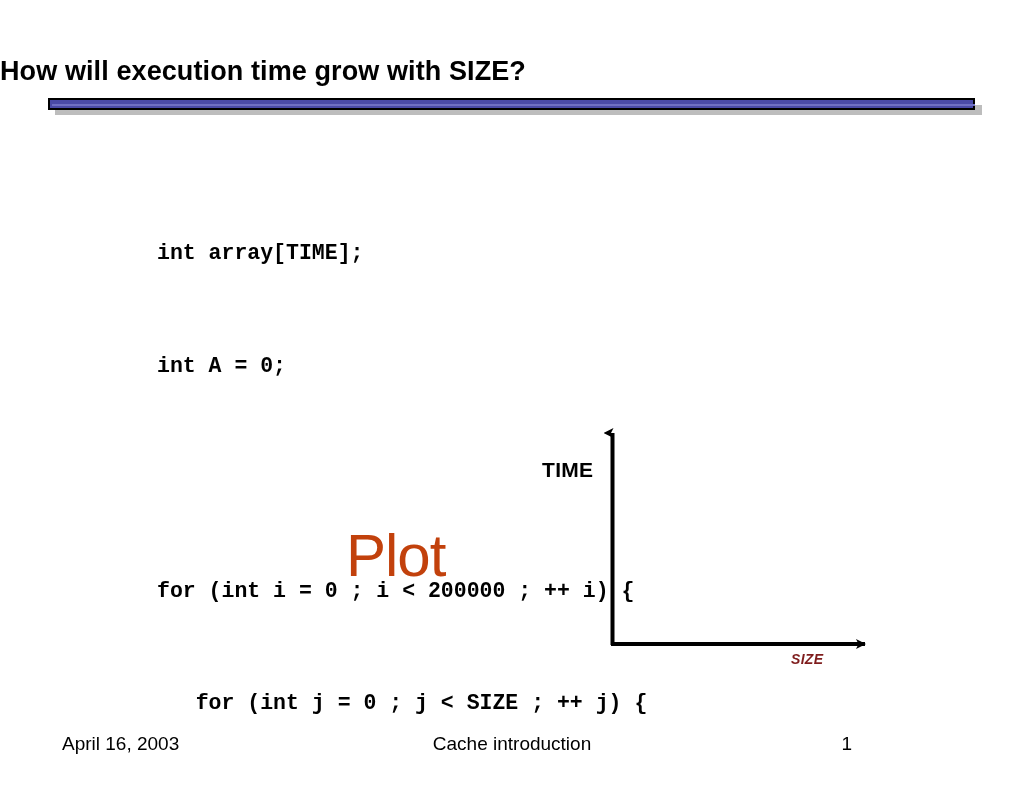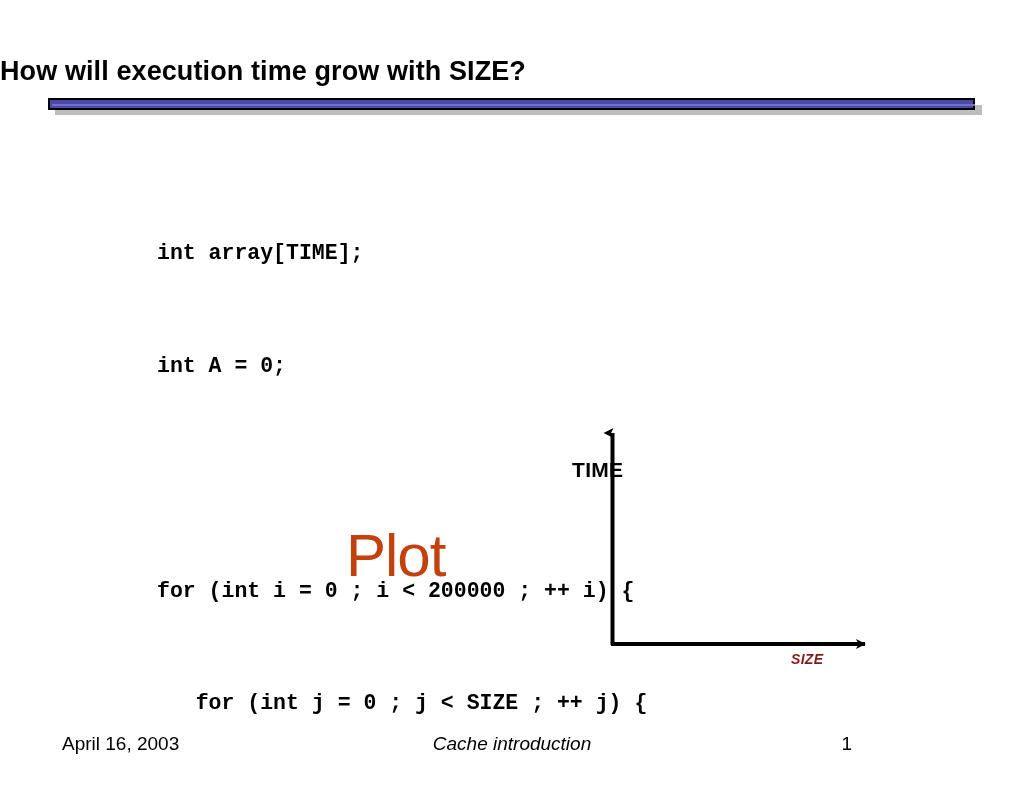--- a/index.html
+++ b/index.html
@@ -117,21 +117,20 @@
   }
   #axis-label-time {
     position: absolute;
     left: 542px;
     top: 458px;
     font-family: "Liberation Sans", sans-serif;
     font-size: 21px;
     font-weight: bold;
     color: #000000;
     letter-spacing: 0.3px;
-    margin-left: 30px;
   }
   #axis-label-size {
     position: absolute;
     left: 791px;
     top: 651px;
     font-family: "Liberation Sans", sans-serif;
     font-size: 14px;
     font-weight: bold;
     color: #7f1d1d;
     letter-spacing: 0.3px;
@@ -153,21 +152,20 @@
     position: absolute;
     left: 62px;
     top: 0;
   }
   #footer-subject {
     position: absolute;
     left: 0;
     top: 0;
     width: 1024px;
     text-align: center;
-    font-style: italic;
   }
   #footer-pagenum {
     position: absolute;
     right: 64px;
     top: 0;
   }
 </style>
 </head>
 <body>
 

